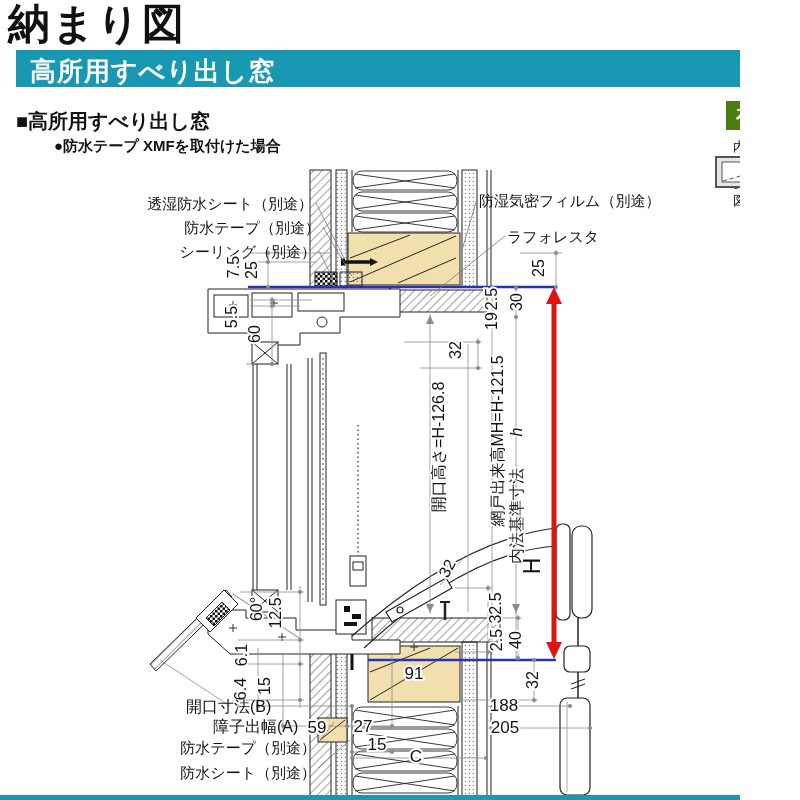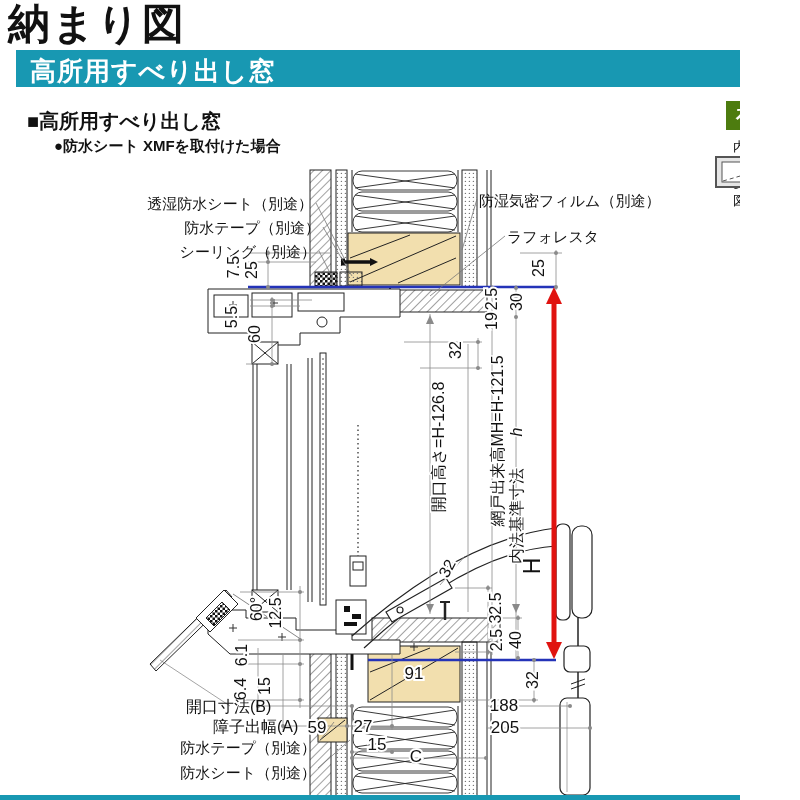--- a/index.html
+++ b/index.html
@@ -1,21 +1,21 @@
 <!DOCTYPE html>
 <html><head>
 <meta charset="utf-8">
 <style>
   html,body{margin:0;padding:0;}
   .page{position:relative;width:740px;height:800px;background:#fff;overflow:hidden;
         font-family:"Liberation Sans","DejaVu Sans",sans-serif;color:#111;}
   .title{position:absolute;left:8px;top:-4px;font-size:42px;font-weight:bold;letter-spacing:2px;margin:0;}
   .band{position:absolute;left:16px;top:50px;width:800px;height:37px;background:#1898b2;}
   .band span{display:block;padding:4px 0 0 14px;font-size:26px;font-weight:bold;color:#fff;letter-spacing:1px;}
-  .sec-head{position:absolute;left:27px;top:108px;font-size:20px;font-weight:bold;}
+  .sec-head{position:absolute;left:16px;top:108px;font-size:20px;font-weight:bold;}
   .bullet{position:absolute;left:54px;font-size:15px;font-weight:bold;}
   .b1{top:137px;} .b2{top:158px;}
   .zairai{position:absolute;left:726px;top:101px;width:64px;height:29px;background:#4d7c0f;color:#fff;
           font-size:20px;font-weight:bold;text-align:center;line-height:29px;letter-spacing:2px;}
   .naikan{position:absolute;left:733px;top:138px;font-size:13px;text-align:center;}
   .legend-icon{position:absolute;left:714px;top:155px;}
   .drawing{position:absolute;left:0;top:0;}
   .footer-strip{position:absolute;left:0;top:795px;width:800px;height:5px;background:#1898b2;}
   svg text{font-family:"Liberation Sans","DejaVu Sans",sans-serif;fill:#111;}
   svg text.dim{font-size:16px;stroke:#fff;stroke-width:4px;paint-order:stroke;}
@@ -29,21 +29,21 @@
 <body>
 
 <div class="page">
 
   <h1 class="title">納まり図</h1>
   <div class="band">
     <span>高所用すべり出し窓</span>
   </div>
 
   <div class="sec-head">■高所用すべり出し窓</div>
-  <div class="bullet b1">●防水シート XMFを取付けた場合</div>
+  <div class="bullet b1">●防水テープ XMFを取付けた場合</div>
 
   <div class="zairai">在来</div>
   <div class="naikan">内観姿図</div>
   <svg class="legend-icon" width="82" height="38">
     <rect x="2" y="2" width="76" height="30" fill="#e6e6e6" stroke="#555" stroke-width="2"></rect>
     <rect x="8" y="7" width="64" height="20" fill="#fff" stroke="#555" stroke-width="1"></rect>
     <line x1="9" y1="26" x2="71" y2="8" stroke="#555" stroke-width="1" stroke-dasharray="4,3"></line>
     <line x1="70" y1="27" x2="74" y2="36" stroke="#555" stroke-width="1"></line>
   </svg>
 

